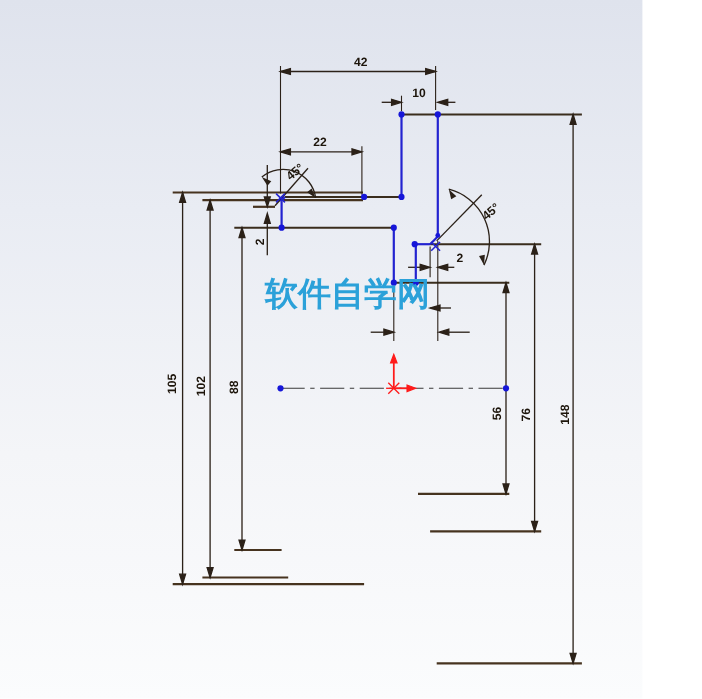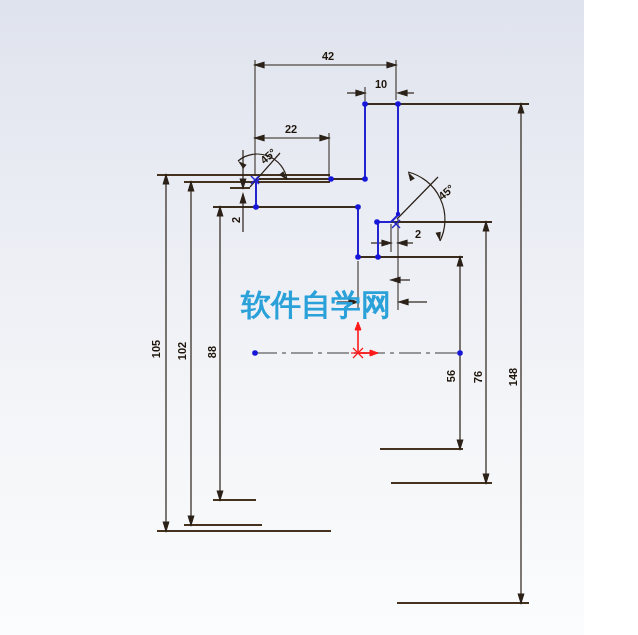--- a/index.html
+++ b/index.html
@@ -3,21 +3,21 @@
 <meta charset="utf-8">
 <style>
   html,body{margin:0;padding:0;}
   .canvas{
     position:relative;width:584px;height:635px;overflow:hidden;
     background:linear-gradient(180deg,#dfe3ed 0%,#e9ecf3 30%,#f4f5f8 65%,#fbfcfd 100%);
     font-family:"Liberation Sans",sans-serif;
   }
   svg{position:absolute;left:0;top:0;}
   .dim-text{font:bold 11px "Liberation Sans",sans-serif;fill:#1d150b;}
-  .wm{position:absolute;left:236px;top:252px;width:160px;text-align:center;z-index:5;pointer-events:none;margin-top:37px;}
+  .wm{position:absolute;left:236px;top:252px;width:160px;text-align:center;z-index:5;pointer-events:none;}
   .wm-cn{
     font-family:"DejaVu Sans",sans-serif;font-weight:bold;font-size:30px;line-height:1.05;
     color:#2ba1d9;white-space:nowrap;
     text-shadow:-2px 0 0 #fff,2px 0 0 #fff,0 -2px 0 #fff,0 2px 0 #fff,
 romaine                -1px -1px 0 #fff,1px 1px 0 #fff,-1px 1px 0 #fff,1px -1px 0 #fff,
                 3px 3px 2px rgba(105,115,130,.55);
   }
   .wm-url{
     font-family:"DejaVu Sans",sans-serif;font-weight:bold;font-size:13.5px;letter-spacing:1px;
     color:#2ba1d9;white-space:nowrap;margin-top:1px;

